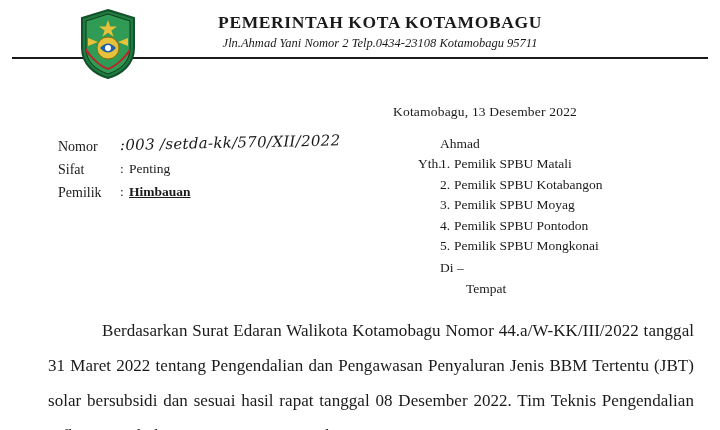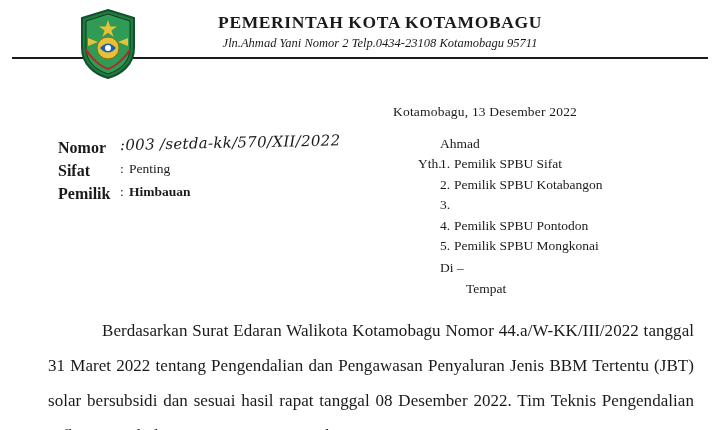--- a/index.html
+++ b/index.html
@@ -99,33 +99,33 @@
   .meta-row {
     display: flex;
     align-items: flex-start;
     line-height: 1.5;
     margin-bottom: 2px;
     height: 21px;
   }
   .meta-label {
     width: 62px;
     flex: 0 0 62px;
-    font-size: 16px;
-    font-weight: bold;
+    font-size: 14px;
   }
   .meta-colon {
     width: 9px;
     flex: 0 0 9px;
     font-size: 13.5px;
   }
   .meta-value {
     font-size: 13.5px;
   }
   .meta-value.bold {
     font-weight: bold;
+    text-decoration: underline;
   }
   
   .handwritten {
     font-family: "DejaVu Serif", serif;
     font-style: italic;
     font-size: 15px;
     letter-spacing: 0.3px;
     transform: rotate(-1.2deg);
     transform-origin: left center;
     display: inline-block;
@@ -247,28 +247,29 @@
         </div>
       </div>
 
       <div class="addressee">
         <div class="kepada">Ahmad</div>
         <div class="yth-row">
           <span class="yth-label">Yth.</span>
           <ul class="yth-list">
             <li>
               <span class="yth-num">1.</span>
-              <span>Pemilik SPBU Sifat</span>
+              <span>Pemilik SPBU Matali</span>
             </li>
             <li>
               <span class="yth-num">2.</span>
               <span>Pemilik SPBU Kotabangon</span>
             </li>
             <li>
               <span class="yth-num">3.</span>
+              <span>Pemilik SPBU Moyag</span>
             </li>
             <li>
               <span class="yth-num">4.</span>
               <span>Pemilik SPBU Pontodon</span>
             </li>
             <li>
               <span class="yth-num">5.</span>
               <span>Pemilik SPBU Mongkonai</span>
             </li>
           </ul>

